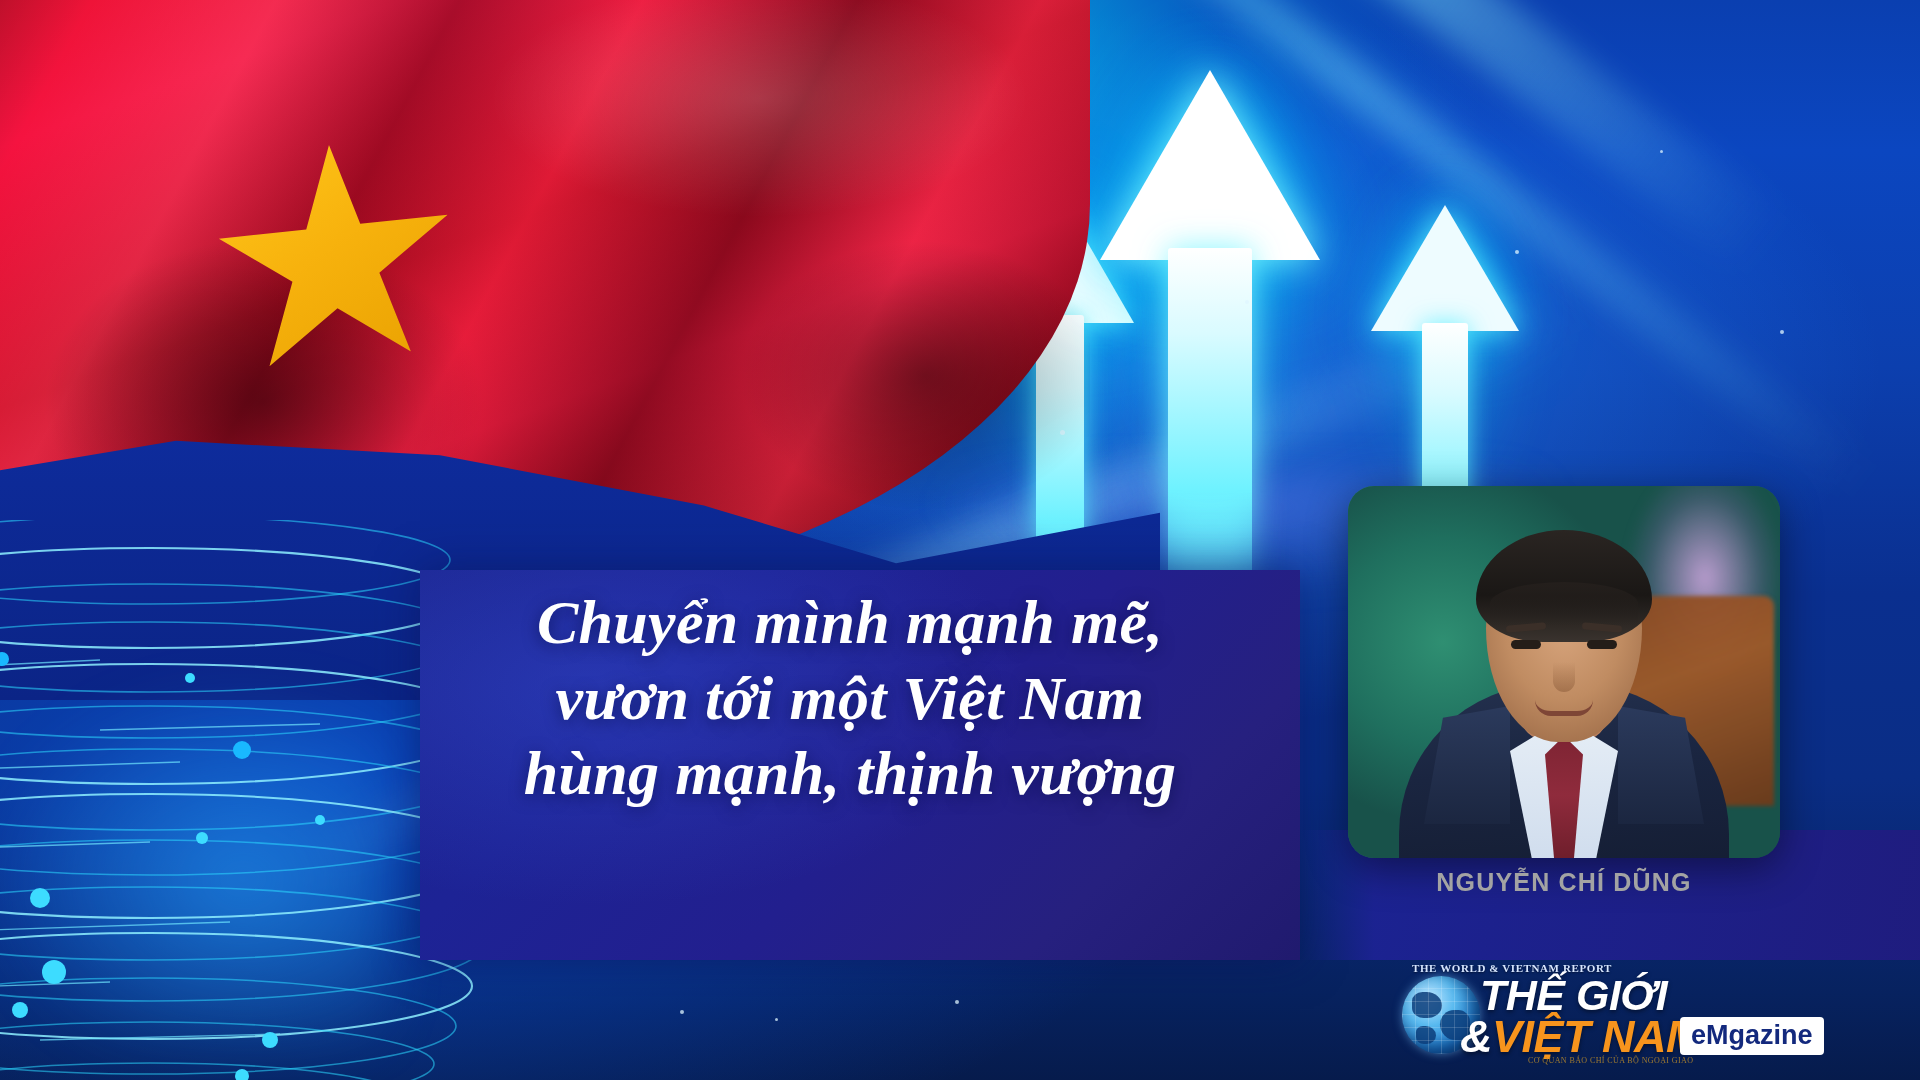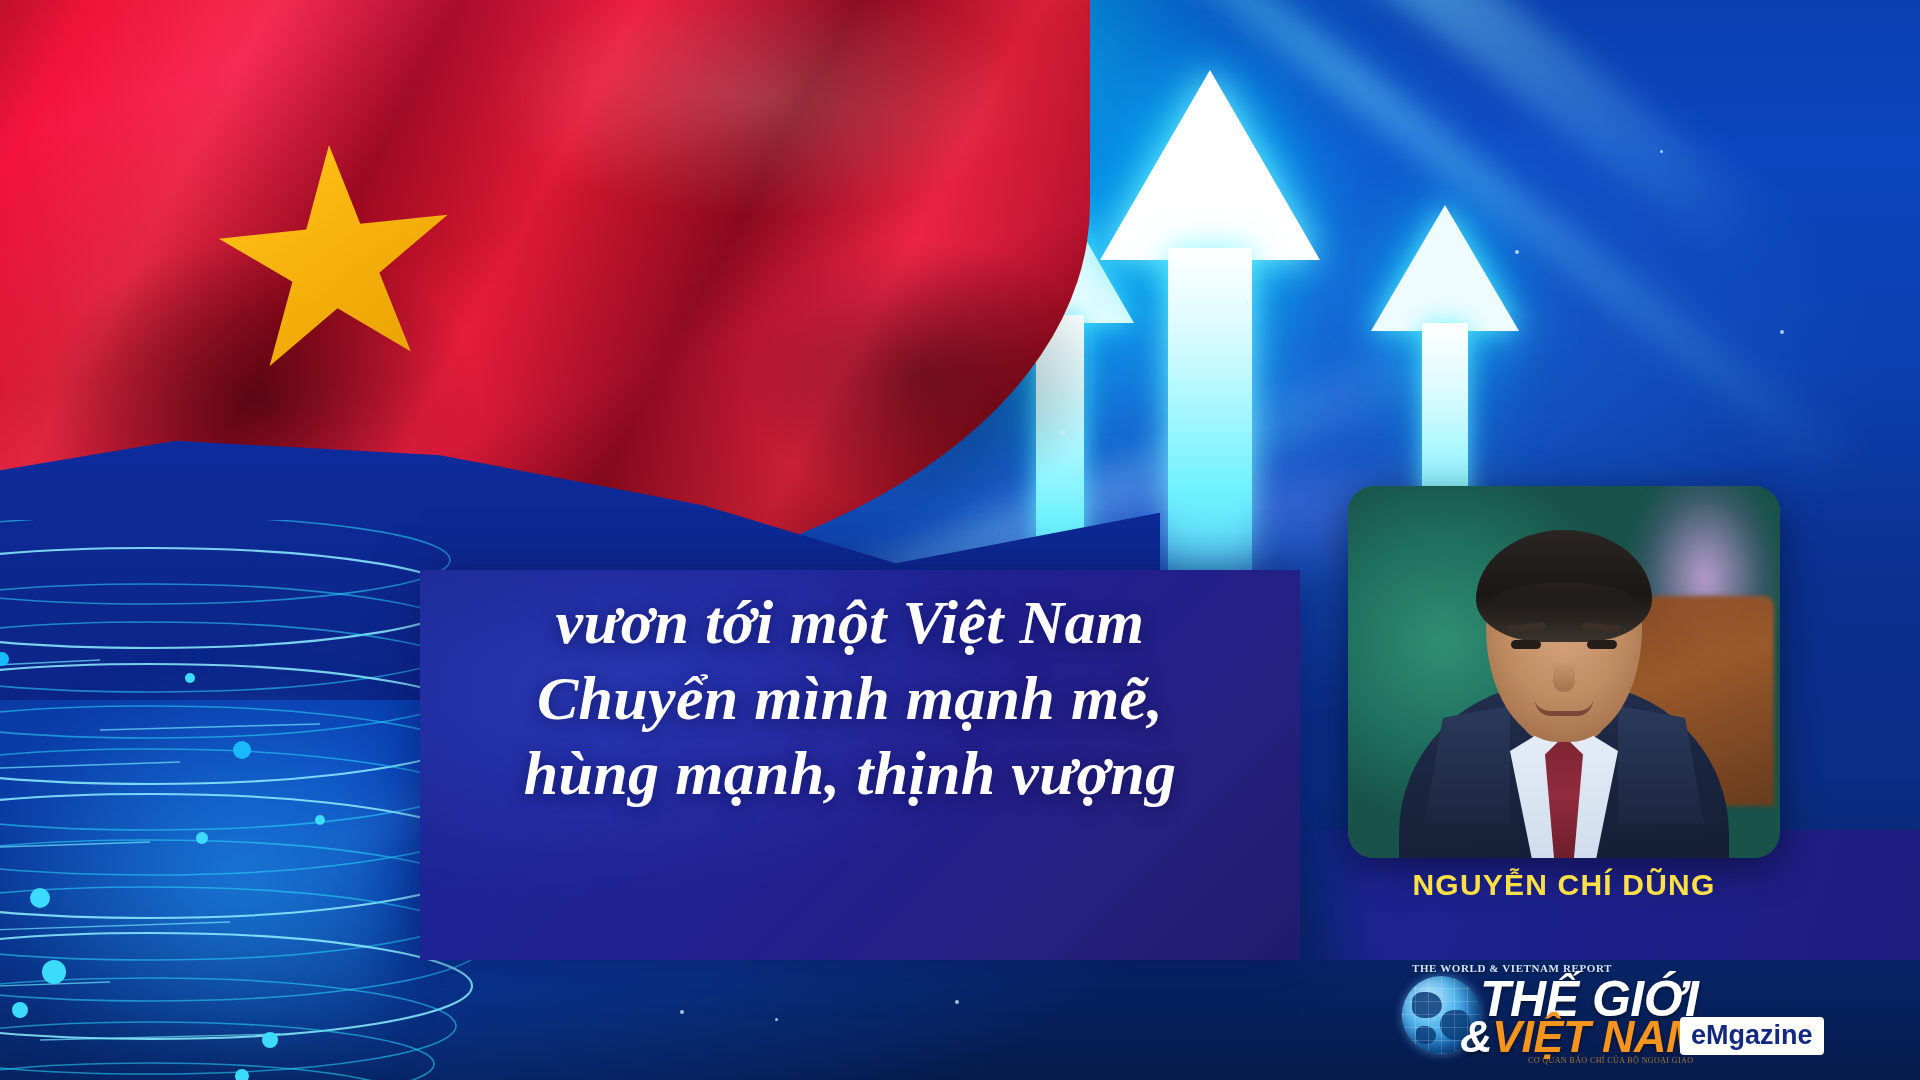--- a/index.html
+++ b/index.html
@@ -212,21 +212,21 @@
   .pt-nose{ position:absolute; left:50%; transform:translateX(-50%); top:176px; width:22px; height:30px;
             background:linear-gradient(180deg,rgba(150,100,65,.0),rgba(140,92,58,.55)); border-radius:0 0 12px 12px; }
   .pt-mouth{ position:absolute; left:50%; transform:translateX(-50%); top:214px; width:58px; height:16px;
              border-bottom:5px solid #7e4636; border-radius:0 0 34px 34px; }
 
   
   #credit{
     position:absolute; left:1348px; top:868px; width:432px; text-align:center; z-index:8;
   }
   #credit-name{
-    color:#fde047; font-weight:700; font-size:30px; letter-spacing:1.2px;
+    color:#a3a3a3; font-weight:700; font-size:25px; letter-spacing:1.2px;
   }
   #credit-title{
     color:#e8ecff; font-weight:400; font-size:21px; margin-top:7px;
   }
 
   
   .credit-band{
     position:absolute; left:1300px; top:830px; width:620px; height:130px;
     background:linear-gradient(90deg, rgba(29,34,148,.0) 0%, rgba(29,34,148,.92) 12%, rgba(32,28,128,.95) 100%);
     z-index:5;
@@ -252,21 +252,21 @@
   #logo-globe .l1{ left:10px; top:16px; width:30px; height:26px; }
   #logo-globe .l2{ left:38px; top:34px; width:30px; height:30px; border-radius:55% 45% 40% 60%; }
   #logo-globe .l3{ left:14px; top:50px; width:20px; height:18px; }
   #logo-globe .mer{ position:absolute; left:0; top:0; width:100%; height:100%;
     background:
       repeating-linear-gradient(90deg, rgba(255,255,255,.16) 0 1px, rgba(255,255,255,0) 1px 13px),
       repeating-linear-gradient(0deg, rgba(255,255,255,.16) 0 1px, rgba(255,255,255,0) 1px 13px);
   }
   #logo-line1{
     position:absolute; left:112px; top:12px;
-    font-weight:700; font-style:italic; font-size:50px; line-height:1;
+    font-weight:700; font-style:italic; font-size:43px; line-height:1;
     color:#ffffff; letter-spacing:-.5px; white-space:nowrap;
     text-shadow:0 2px 4px rgba(0,0,0,.45);
   }
   #logo-line2{
     position:absolute; left:92px; top:52px;
     font-weight:700; font-style:italic; font-size:45px; line-height:1;
     color:#f7941d; letter-spacing:-.5px; white-space:nowrap;
     text-shadow:0 2px 4px rgba(0,0,0,.45);
   }
   #logo-line2 .amp{ color:#ffffff; }
@@ -374,22 +374,22 @@
         <circle class="gdot" cx="305" cy="566" r="5"></circle>
         <circle class="gdot" cx="470" cy="300" r="5"></circle>
         <circle class="gdot" cx="30" cy="240" r="4"></circle>
       </g>
     </svg>
   </div>
 
   <div id="headline-panel"></div>
 
   <div id="headline">
+    <span class="ln">Chuyển mình mạnh mẽ,</span>
     <span class="ln">vươn tới một Việt Nam</span>
-    <span class="ln">Chuyển mình mạnh mẽ,</span>
     <span class="ln">hùng mạnh, thịnh vượng</span>
   </div>
 
   <div class="credit-band"></div>
 
   <div id="portrait-card">
     <div class="pt-bg"></div>
     <div class="pt-chair"></div>
     <div class="pt-body"></div>
     <div class="pt-collar-l"></div>

